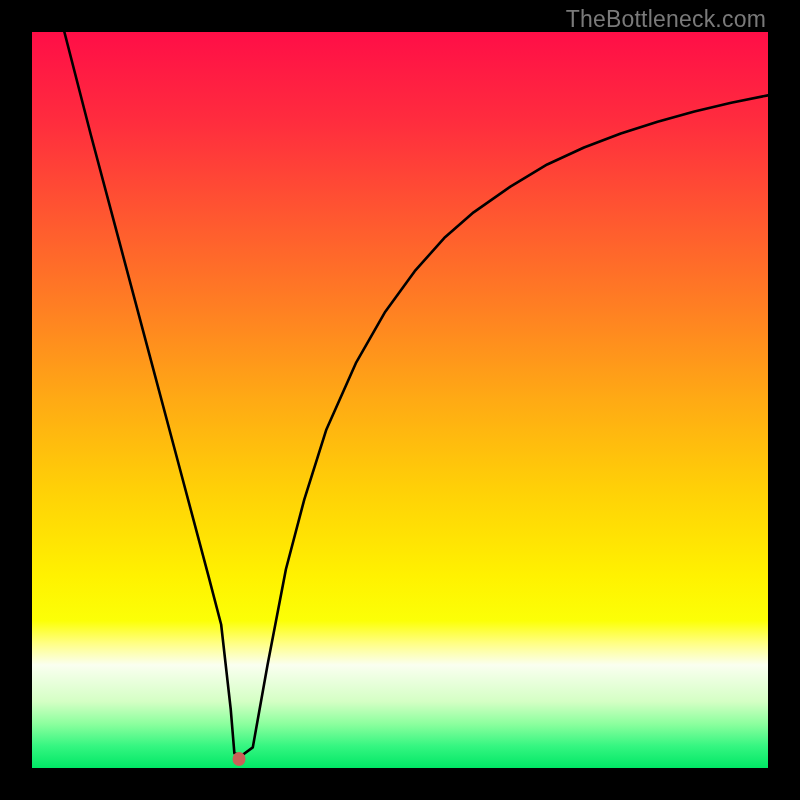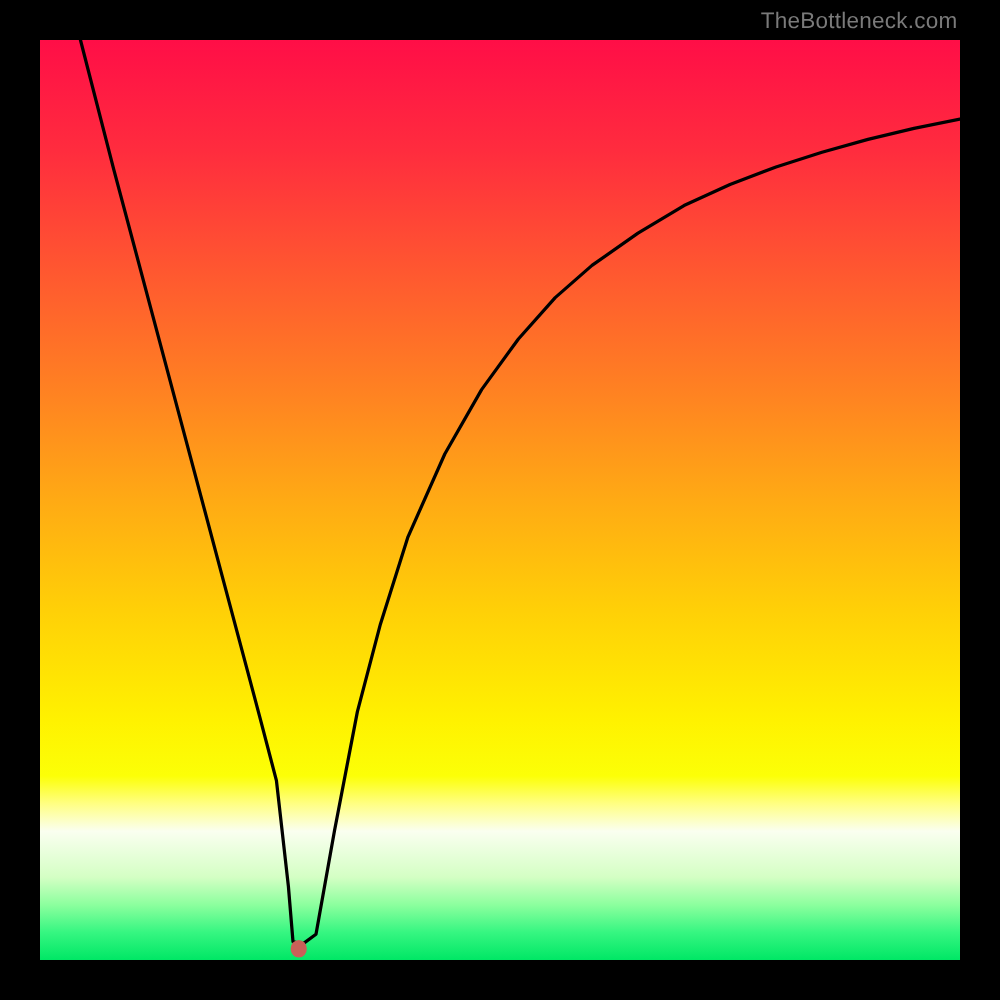--- a/index.html
+++ b/index.html
@@ -37,21 +37,21 @@
     left: 0;
     top: 0;
     width: 736px;
     height: 736px;
   }
   .watermark {
     position: absolute;
     top: 6px;
     right: 34px;
     color: #7a7a7a;
-    font-size: 18px;
+    font-size: 23px;
     font-weight: 500;
     letter-spacing: 0.2px;
     margin-left: 20px;
   }
   .marker {
     position: absolute;
     width: 13px;
     height: 14px;
     border-radius: 50%;
     transform: translate(-50%, -50%);

